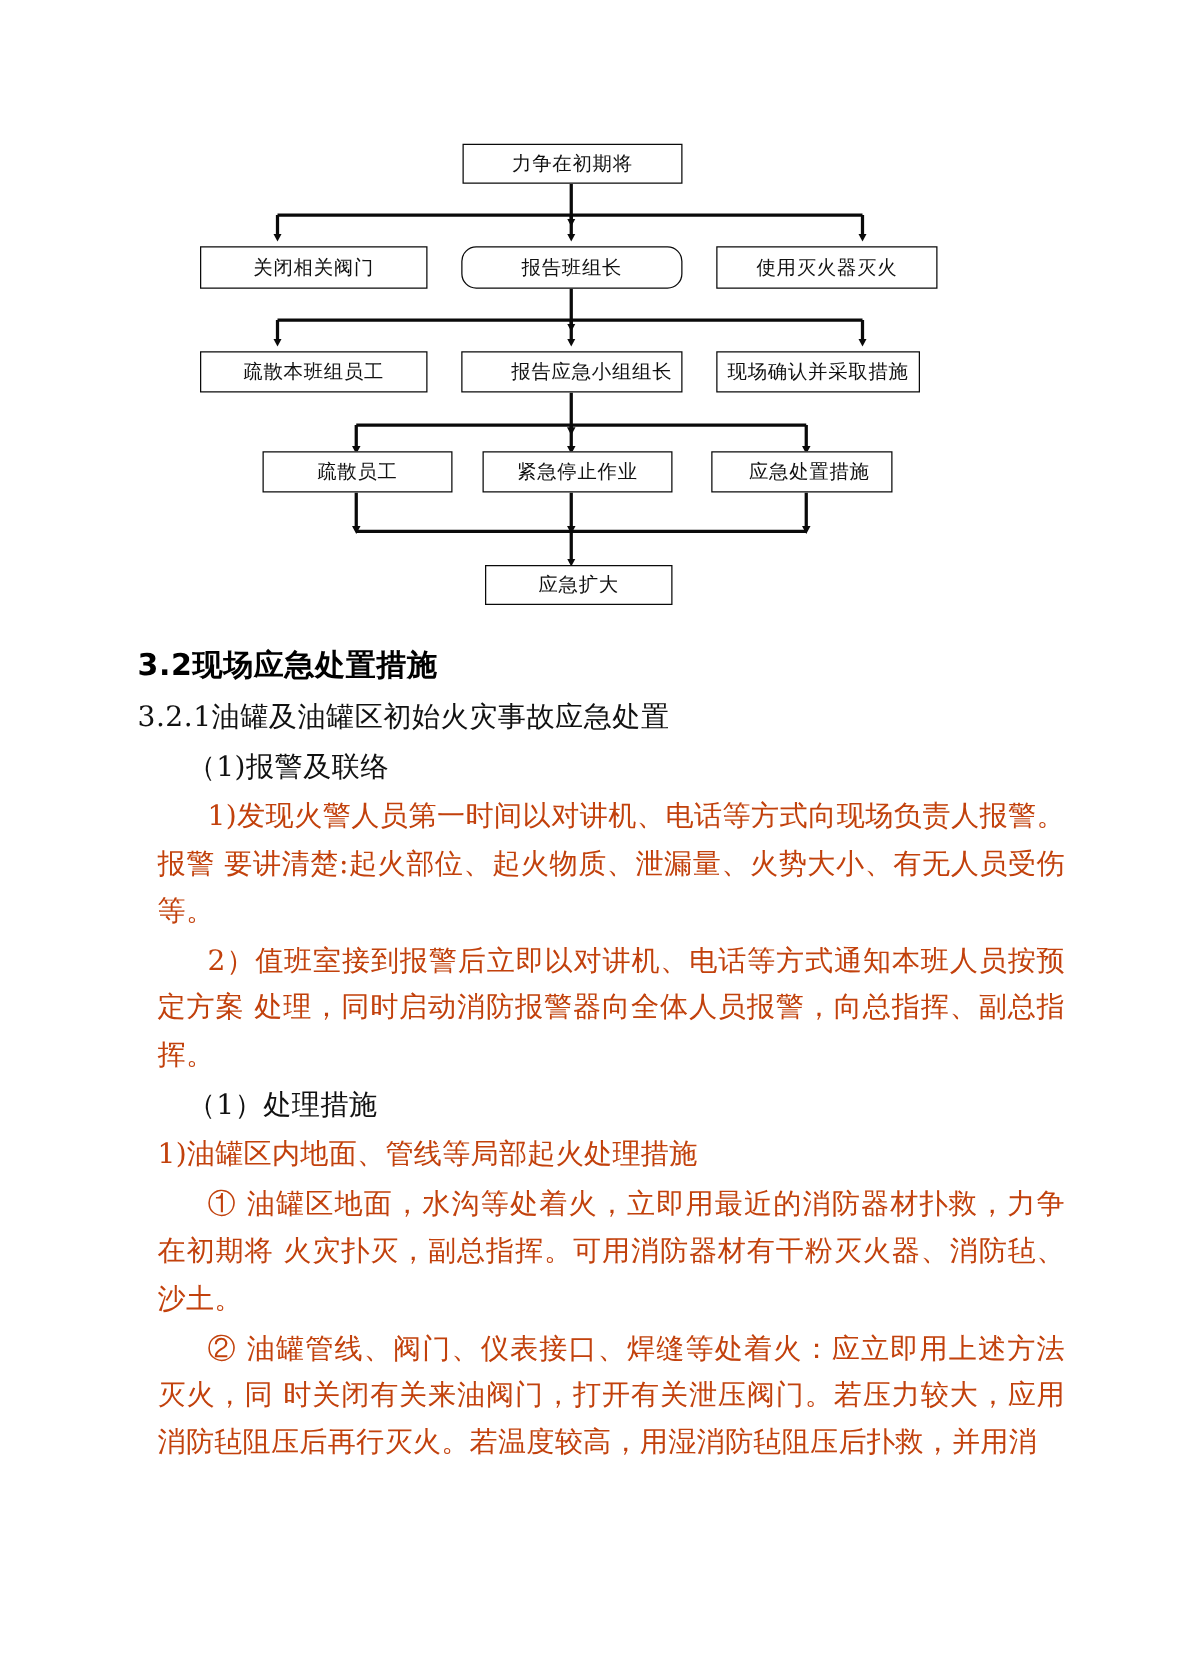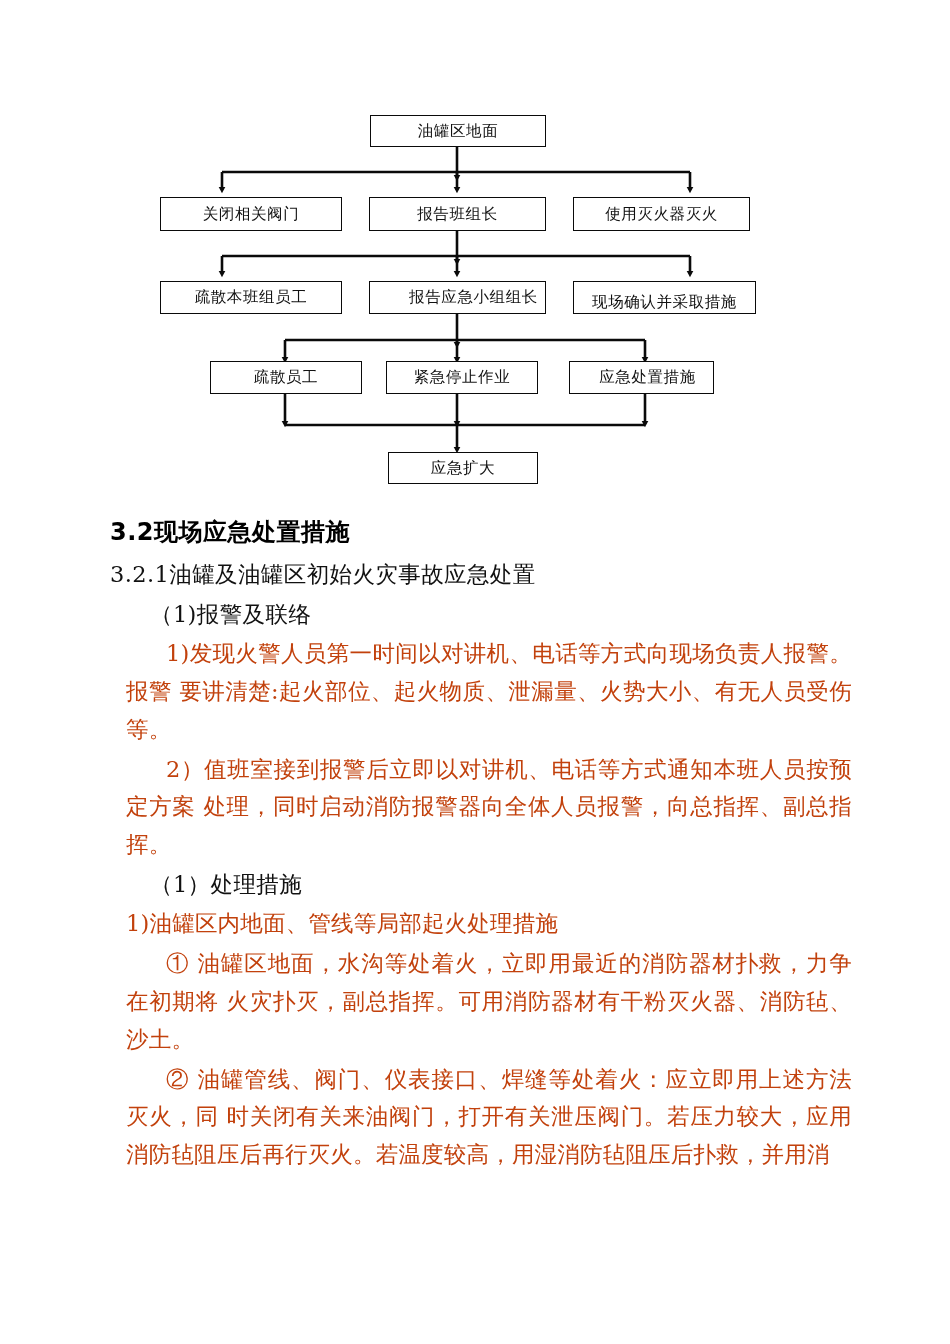--- a/index.html
+++ b/index.html
@@ -132,40 +132,40 @@
         <line x1="457" y1="394" x2="457" y2="424" marker-end="url(#arrowhead)"></line>
         <line x1="645" y1="394" x2="645" y2="424" marker-end="url(#arrowhead)"></line>
 
         <line x1="285" y1="425" x2="645" y2="425"></line>
 
         <line x1="457" y1="425" x2="457" y2="450" marker-end="url(#arrowhead)"></line>
       </g>
     </svg>
 
     <div class="node" style="left:370px; top:115px; width:176px; height:32px;">
-      <span>油罐区地面</span>
+      <span>力争在初期将</span>
     </div>
 
     <div class="node" style="left:160px; top:197px; width:182px; height:34px;">
       <span>关闭相关阀门</span>
     </div>
-    <div class="node" style="left:369px; top:197px; width:177px; height:34px;">
+    <div class="node" style="left:369px; top:197px; width:177px; height:34px;border-radius:12px;">
       <span>报告班组长</span>
     </div>
     <div class="node" style="left:573px; top:197px; width:177px; height:34px;">
       <span>使用灭火器灭火</span>
     </div>
 
     <div class="node" style="left:160px; top:281px; width:182px; height:33px;">
       <span>疏散本班组员工</span>
     </div>
     <div class="node" style="left:369px; top:281px; width:177px; height:33px;padding-left:32px;">
       <span>报告应急小组组长</span>
     </div>
-    <div class="node" style="left:573px; top:281px; width:183px; height:33px;align-items:flex-end;">
+    <div class="node" style="left:573px; top:281px; width:163px; height:33px;">
       <span>现场确认并采取措施</span>
     </div>
 
     <div class="node" style="left:210px; top:361px; width:152px; height:33px;">
       <span>疏散员工</span>
     </div>
     <div class="node" style="left:386px; top:361px; width:152px; height:33px;">
       <span>紧急停止作业</span>
     </div>
     <div class="node" style="left:569px; top:361px; width:145px; height:33px;padding-left:12px;">

